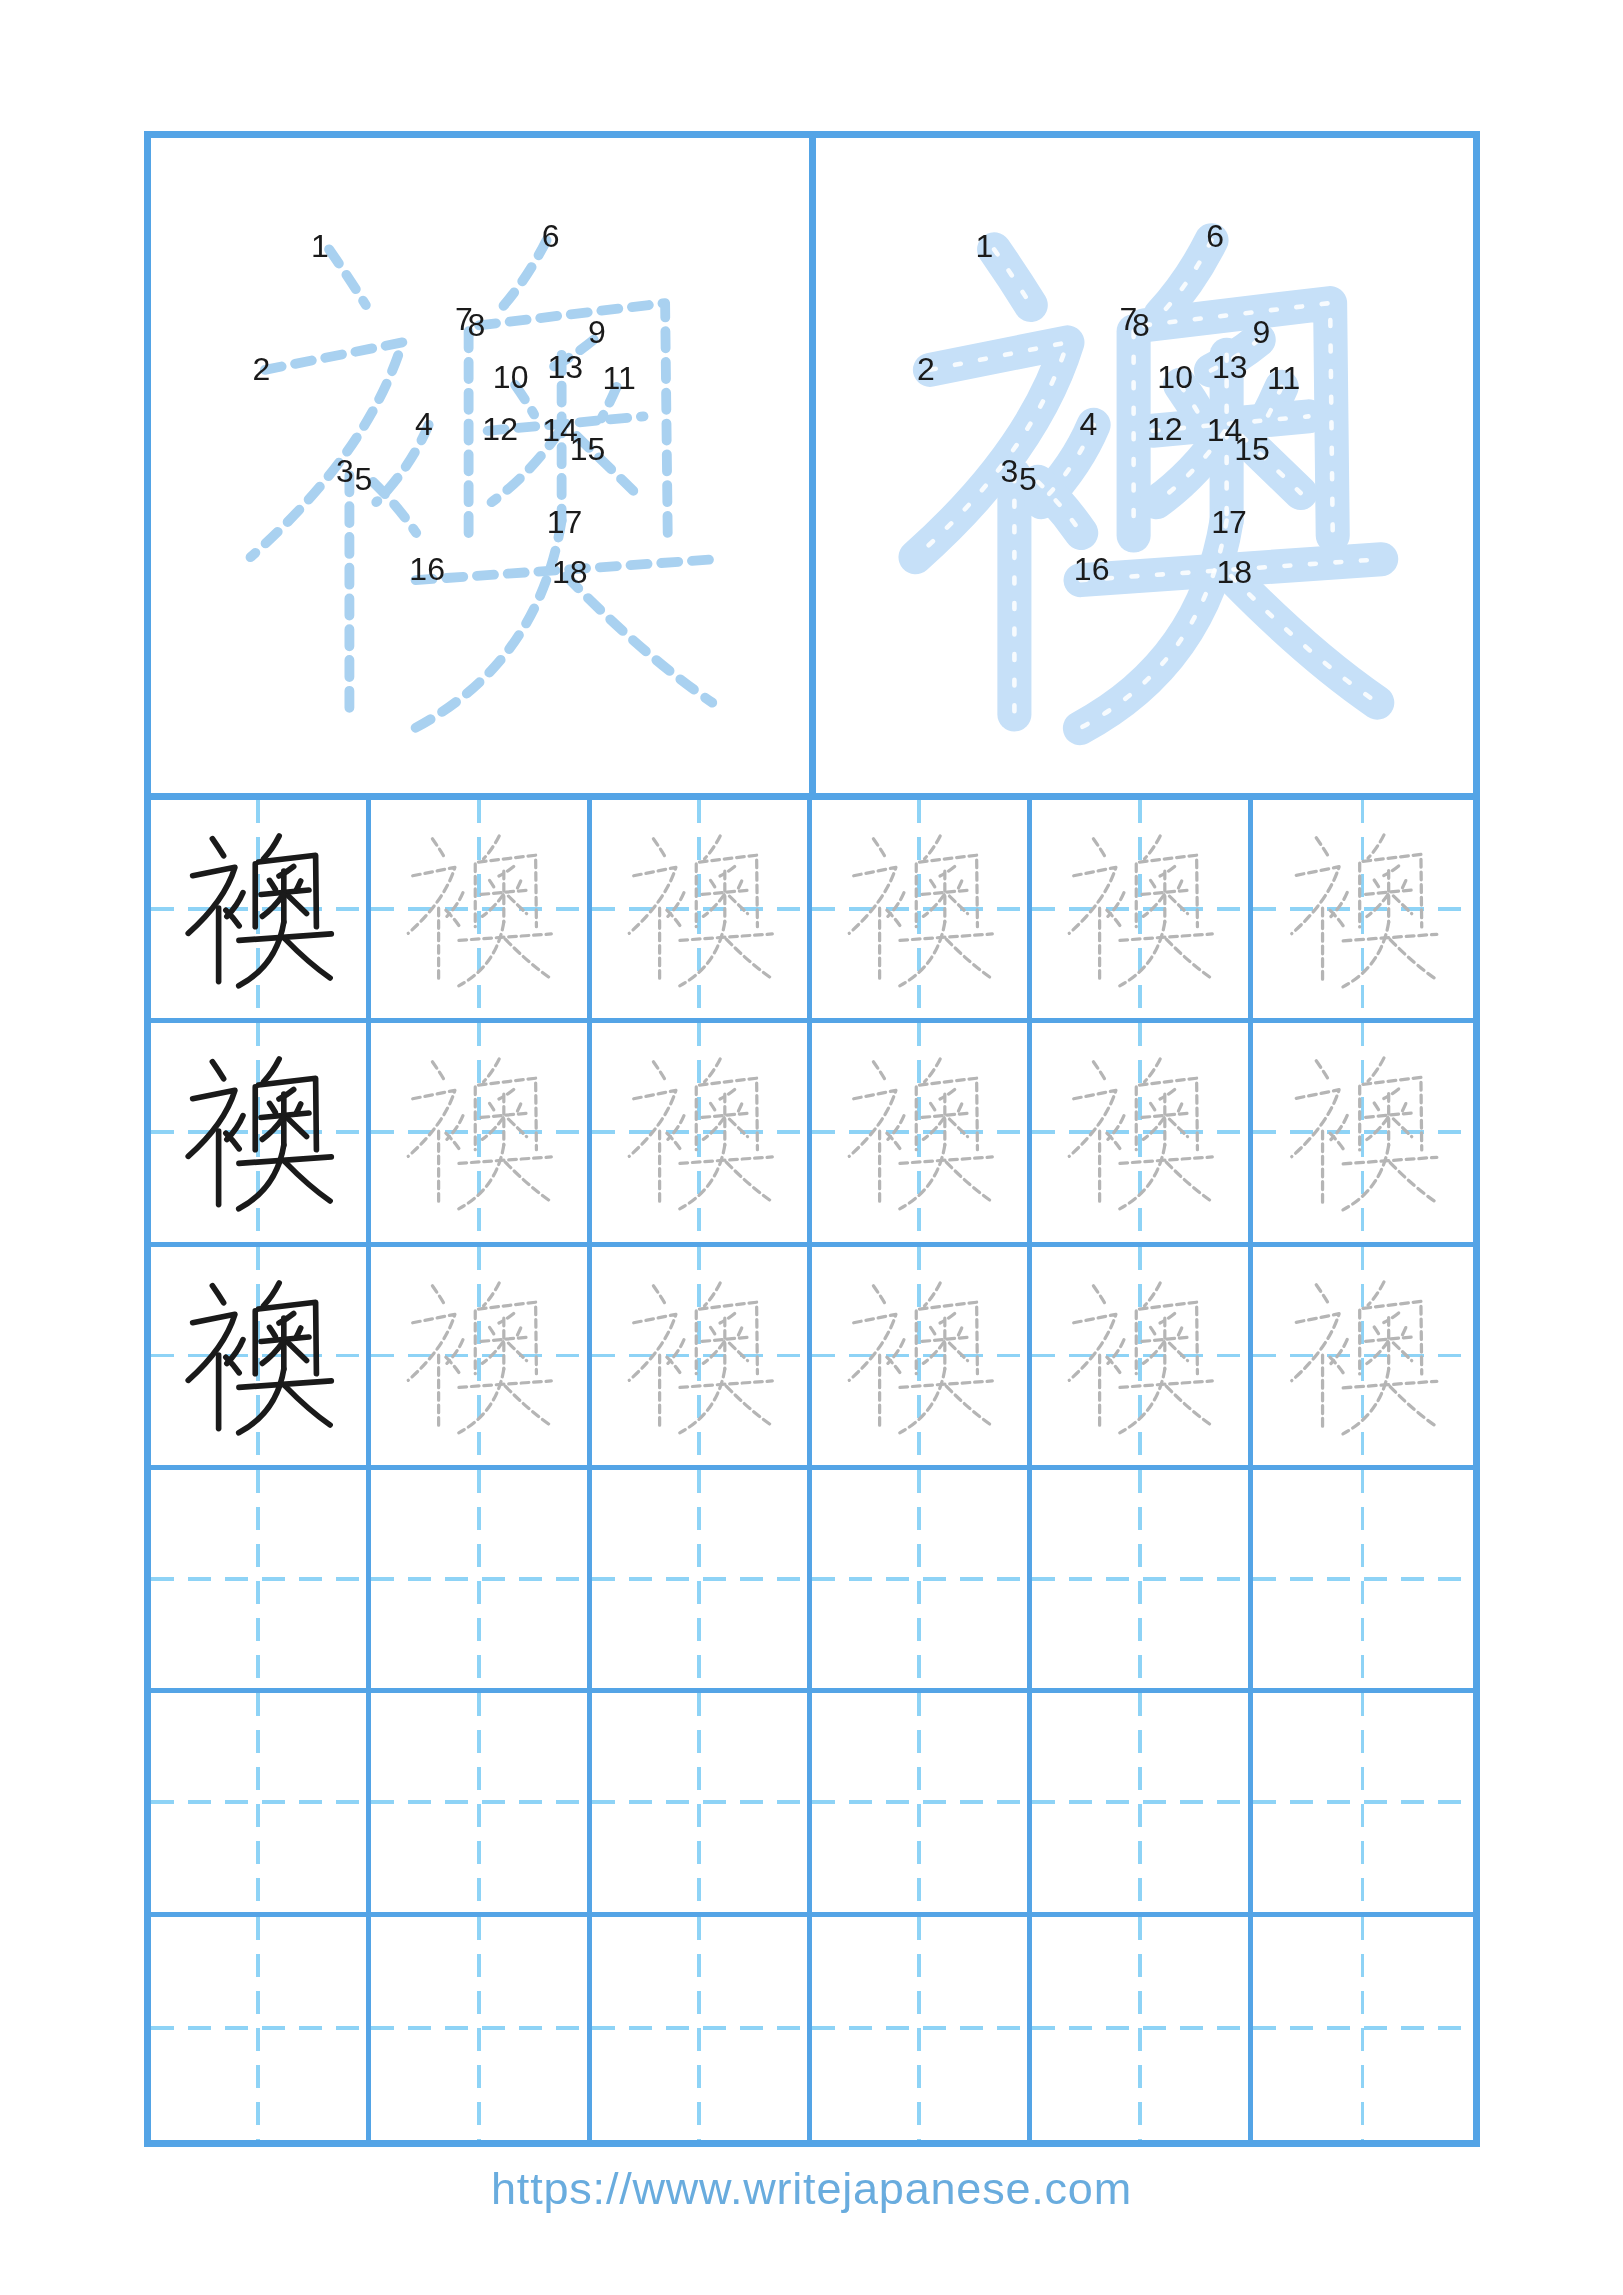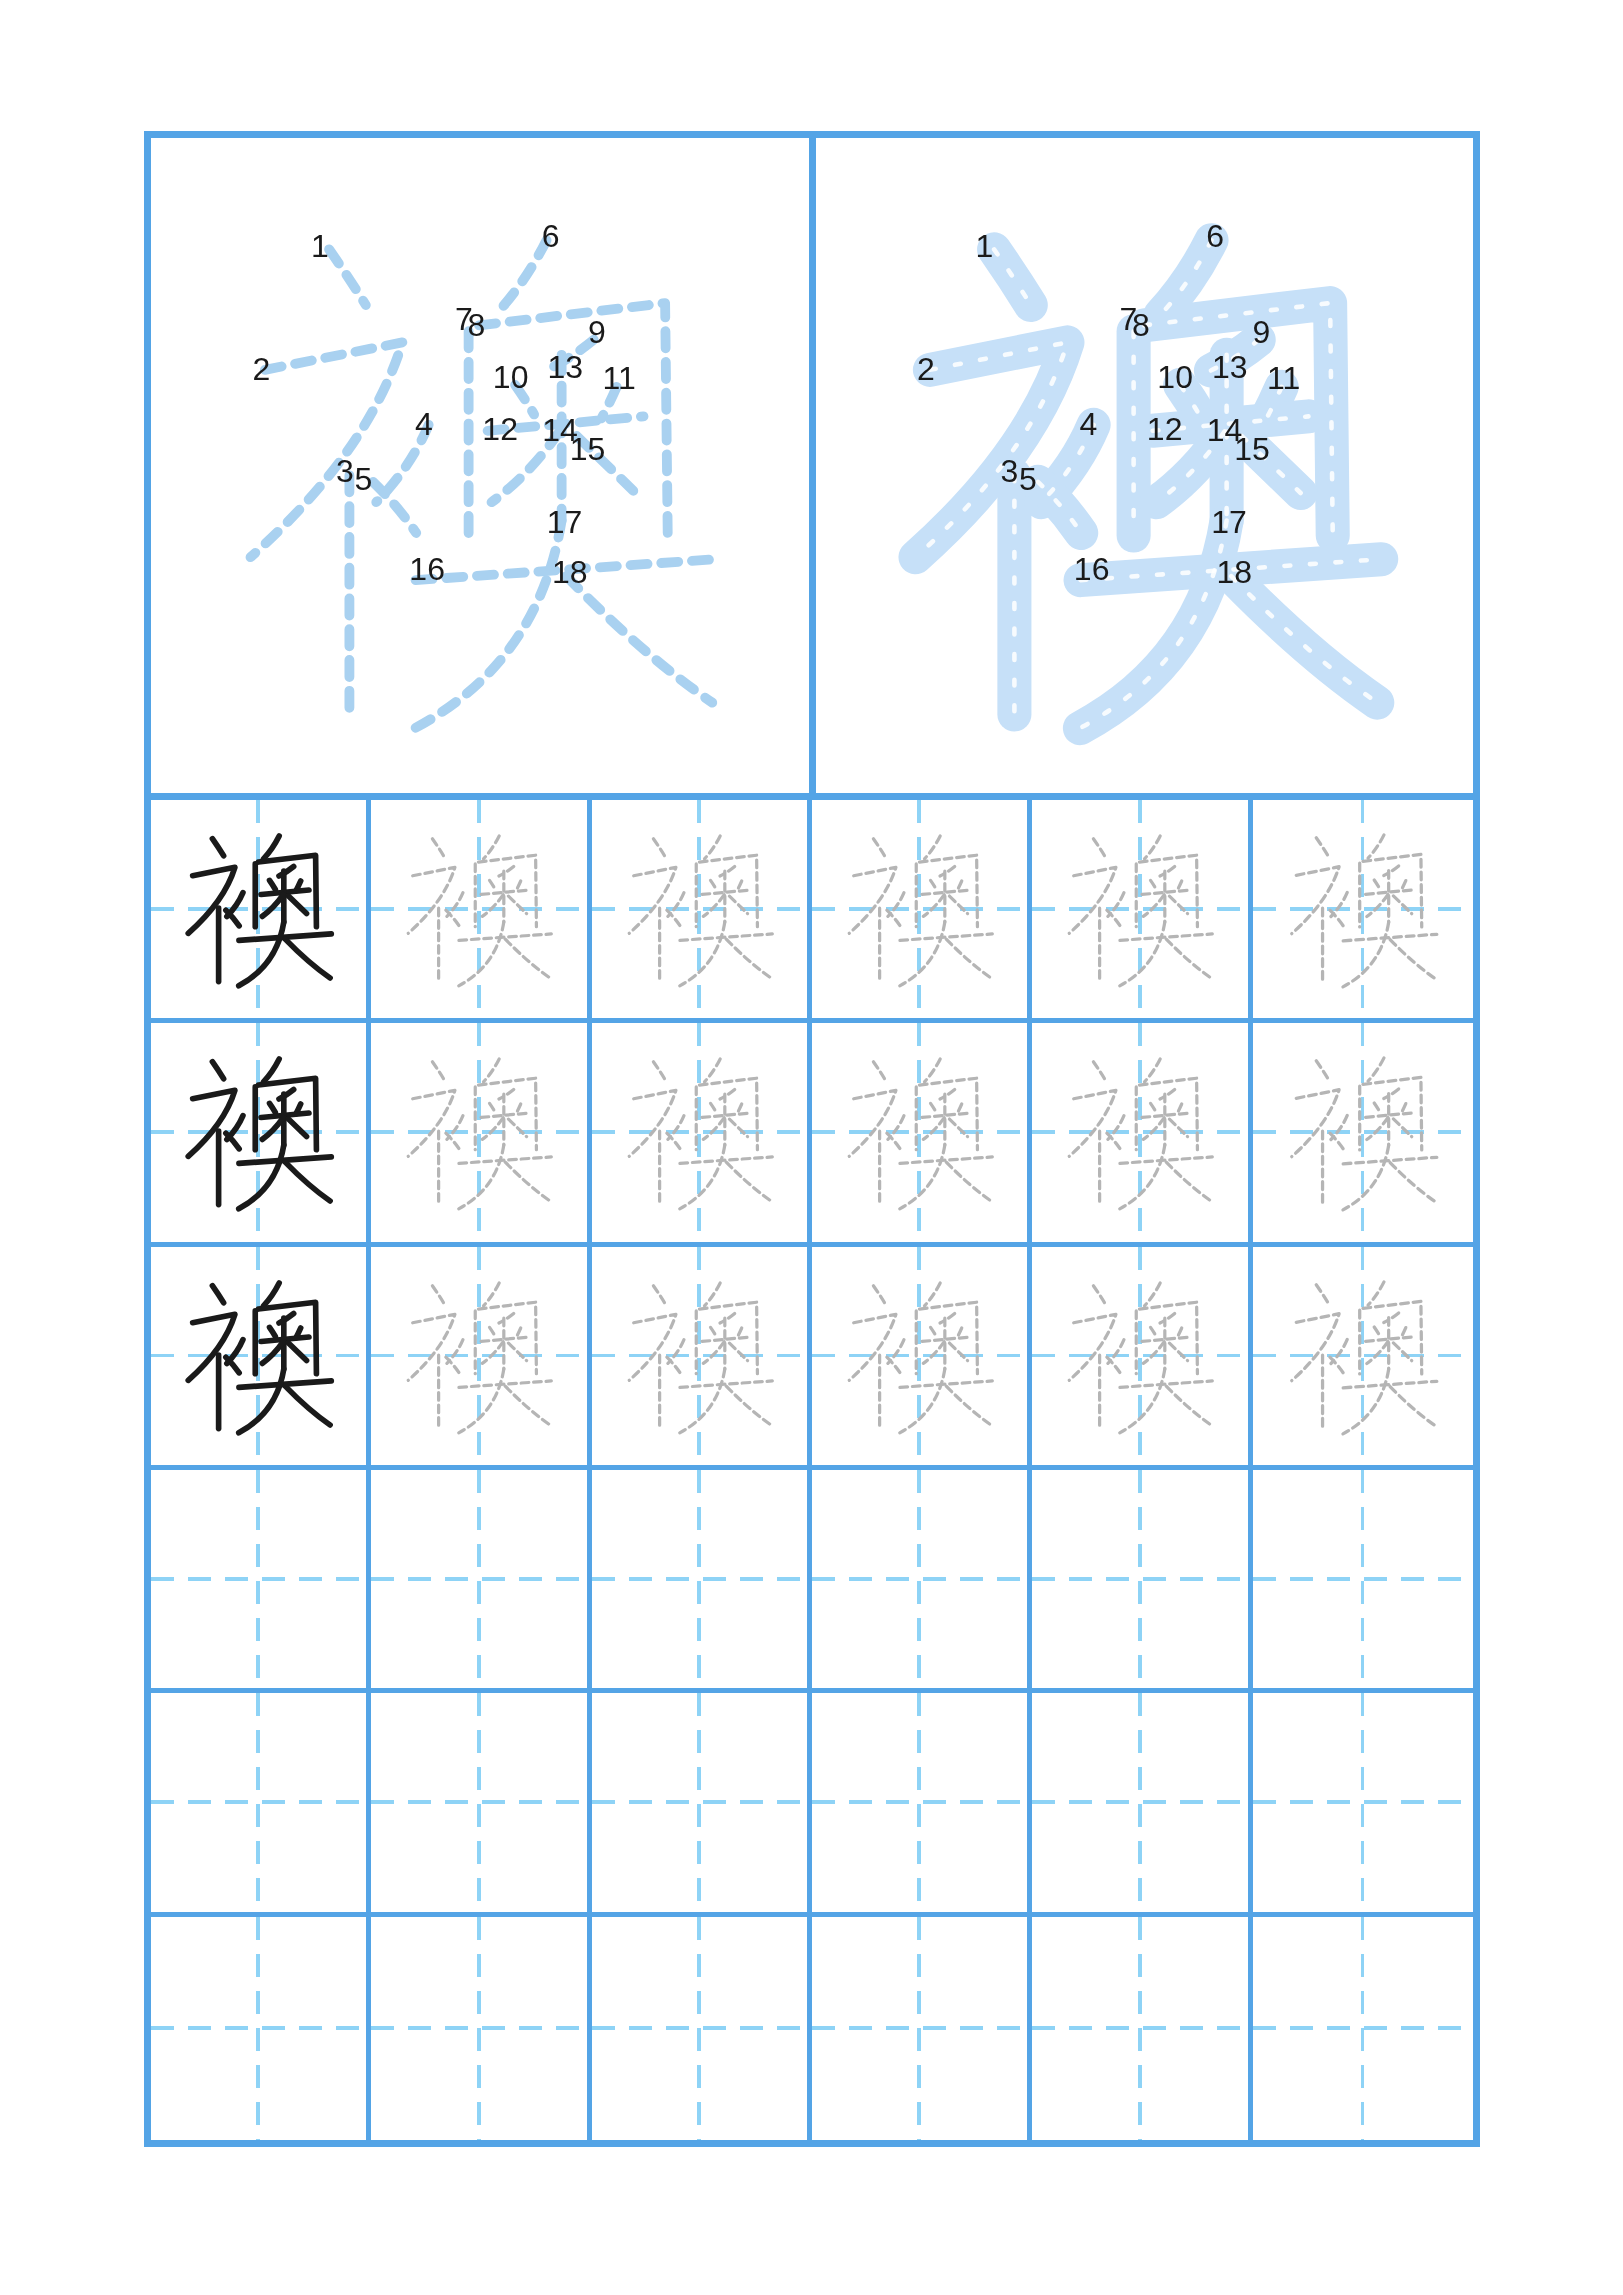--- a/index.html
+++ b/index.html
@@ -709,14 +709,15 @@
         <div class="cell last-row">
           <span class="vguide"></span>
           <span class="hguide"></span>
         </div>
         <div class="cell last-col last-row">
           <span class="vguide"></span>
           <span class="hguide"></span>
         </div>
       </div>
   </div>
+  <div class="url-line">https://www.writejapanese.com</div>
 </div>
 
 
 </body></html>

